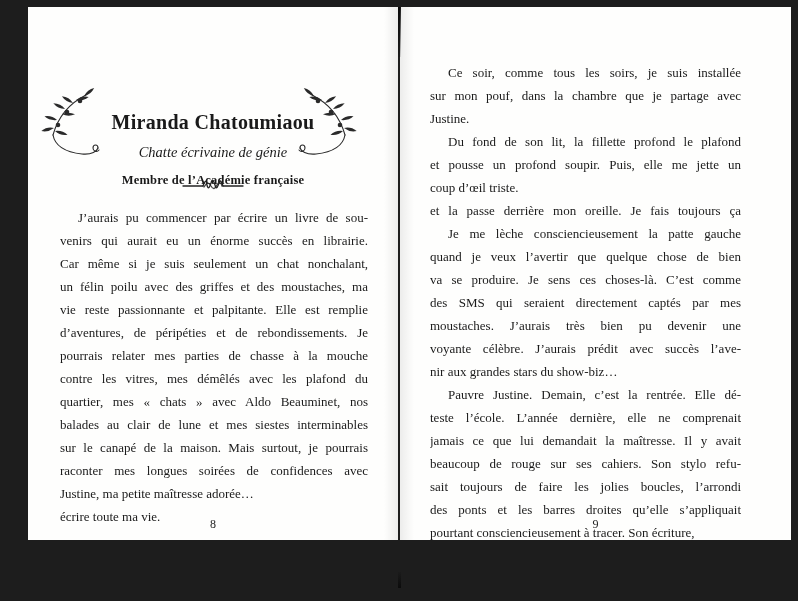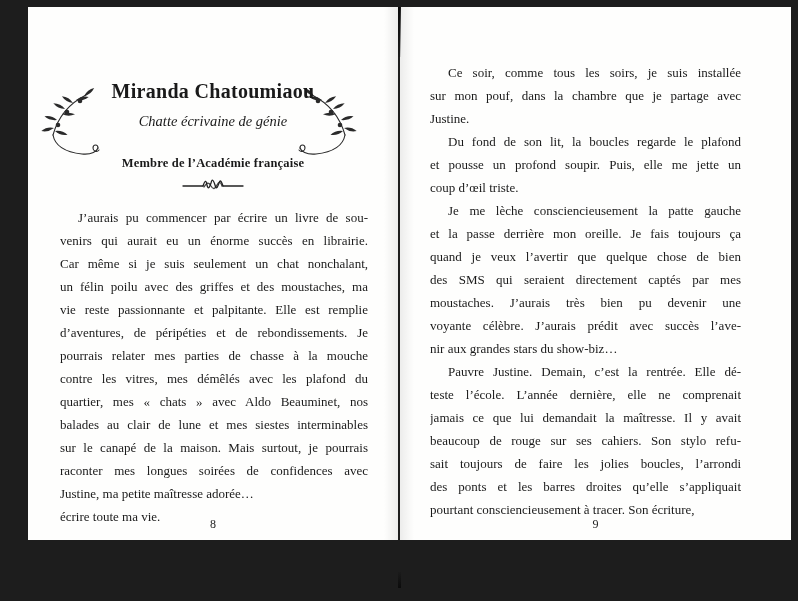--- a/index.html
+++ b/index.html
@@ -41,27 +41,27 @@
     position: absolute; left: 398px; bottom: 13px; width: 3px; height: 16px;
     background: linear-gradient(to top, rgba(10,10,10,0.95), rgba(10,10,10,0.1));
   }
 
   
   .chapter-header {
     position: absolute; top: 72px; left: 31px; width: 308px;
     text-align: center;
   }
   .chapter-title {
-    font-size: 20px; font-weight: bold; letter-spacing: 0.3px; line-height: 24px;
+    font-size: 20px; font-weight: bold; letter-spacing: 0.3px; line-height: 24px; margin-top: 31px;
   }
   .chapter-subtitle {
     font-size: 14.5px; font-style: italic; margin-top: 9px; line-height: 18px; text-align: center;
   }
   .chapter-affiliation {
-    font-size: 12.5px; font-weight: bold; margin-top: 25px; line-height: 17px;
+    font-size: 12.5px; font-weight: bold; margin-top: 11px; line-height: 17px;
     letter-spacing: 0.2px;
   }
   .branch {
     position: absolute; top: 80px; width: 60px; height: 85px;
   }
   .branch-left  { left: 12px; }
   .branch-right { left: 270px; transform: scaleX(-1); }
   .divider {
     position: absolute; top: 169px; left: 31px; width: 308px; text-align: center;
   }
@@ -174,26 +174,27 @@
       </div>
 
     <div class="pagenum">8</div>
   </div>
 
   <div class="page page-right">
     <div class="body body-right" id="body-right">
         <div class="line first">Ce soir, comme tous les soirs, je suis installée</div>
         <div class="line">sur mon pouf, dans la chambre que je partage avec</div>
         <div class="line last">Justine.</div>
-        <div class="line first">Du fond de son lit, la boucles regarde le plafond</div>
+        <div class="line first">Du fond de son lit, la fillette profond le plafond</div>
         <div class="line">et pousse un profond soupir. Puis, elle me jette un</div>
         <div class="line last">coup d’œil triste.</div>
+        <div class="line">et la passe derrière mon oreille. Je fais toujours ça</div>
         <div class="line first">Je me lèche consciencieusement la patte gauche</div>
-        <div class="line">et la passe derrière mon oreille. Je fais toujours ça</div>
         <div class="line">quand je veux l’avertir que quelque chose de bien</div>
+        <div class="line">va se produire. Je sens ces choses-là. C’est comme</div>
         <div class="line">des SMS qui seraient directement captés par mes</div>
         <div class="line">moustaches. J’aurais très bien pu devenir une</div>
         <div class="line">voyante célèbre. J’aurais prédit avec succès l’ave-</div>
         <div class="line last">nir aux grandes stars du show-biz…</div>
         <div class="line first">Pauvre Justine. Demain, c’est la rentrée. Elle dé-</div>
         <div class="line">teste l’école. L’année dernière, elle ne comprenait</div>
         <div class="line">jamais ce que lui demandait la maîtresse. Il y avait</div>
         <div class="line">beaucoup de rouge sur ses cahiers. Son stylo refu-</div>
         <div class="line">sait toujours de faire les jolies boucles, l’arrondi</div>
         <div class="line">des ponts et les barres droites qu’elle s’appliquait</div>

